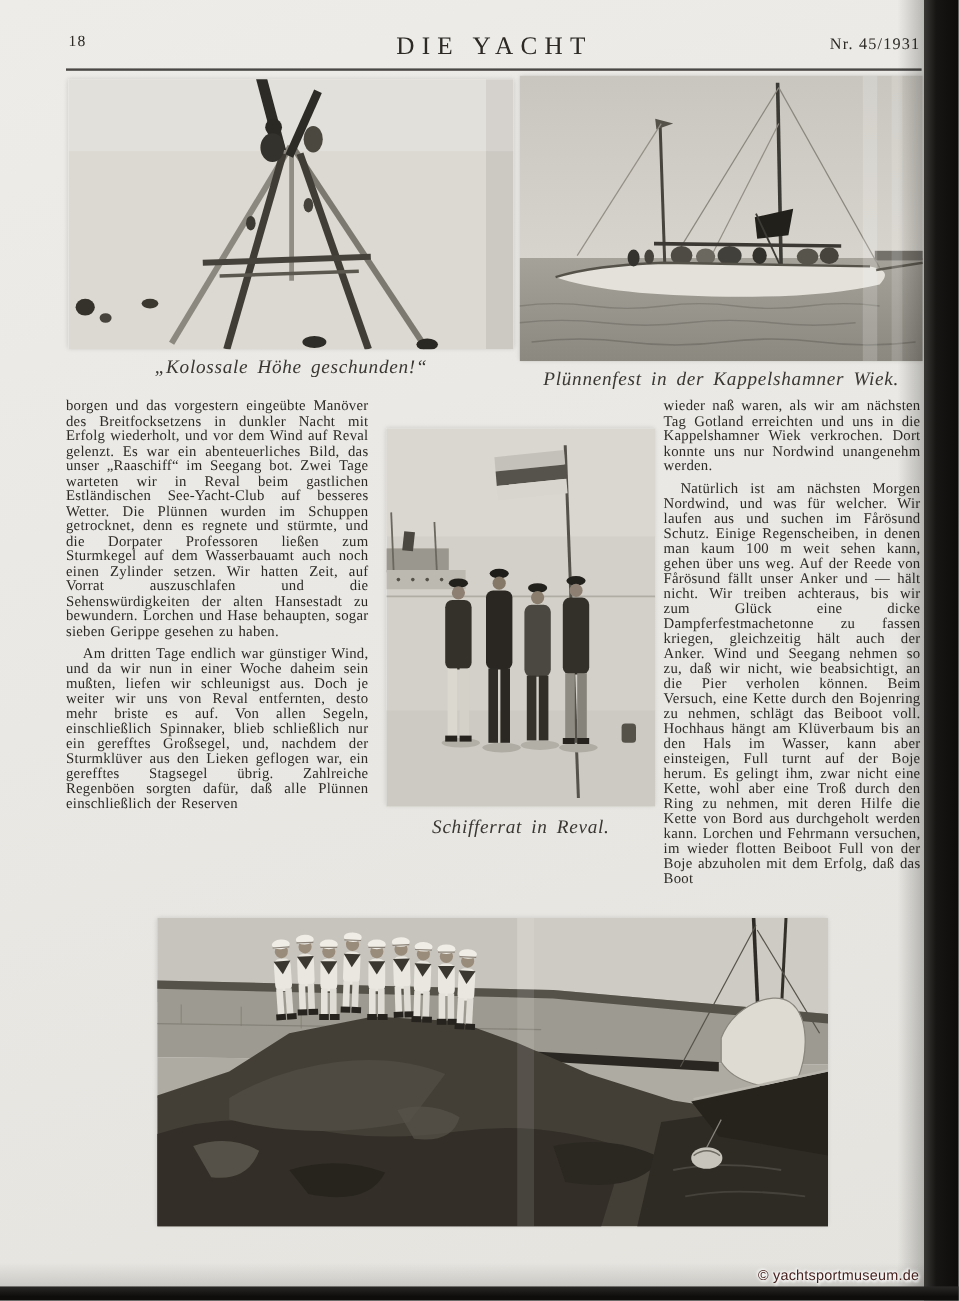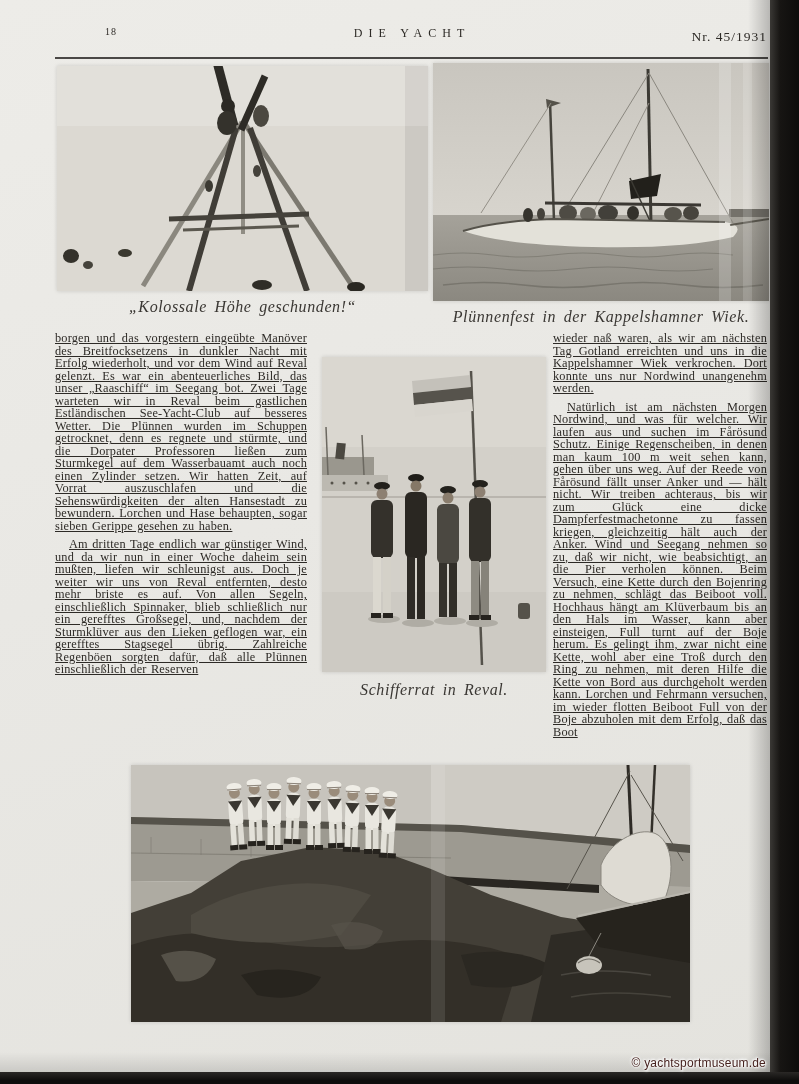--- a/index.html
+++ b/index.html
@@ -4,42 +4,42 @@
 <style>
   html,body{margin:0;padding:0;background:#777;}
   #page{
     position:relative;width:799px;height:1084px;margin:0 auto;
     background:linear-gradient(160deg,#edece8 0%,#e9e8e4 45%,#e4e3de 100%);
     font-family:"Liberation Serif","DejaVu Serif",serif;
     color:#2d2a26;overflow:hidden;
   }
   .abs{position:absolute;}
   
-  .pagenum{top:26px;left:57px;font-size:10px;letter-spacing:1px;margin-left:48px;}
-  .journal{top:26px;left:55px;width:714px;text-align:center;font-size:12px;letter-spacing:6px;}
+  .pagenum{top:26px;left:57px;font-size:13px;letter-spacing:1px;}
+  .journal{top:26px;left:55px;width:714px;text-align:center;font-size:21px;letter-spacing:6px;}
   .issue{top:29px;right:32px;font-size:13.5px;letter-spacing:1px;}
   .headrule{top:57px;left:55px;width:713px;height:2px;background:#2e2c29;opacity:.85;}
   
   .photo{box-shadow:0 0 4px rgba(0,0,0,0.15);} 
   .photo svg{display:block;width:100%;height:100%;}
   #photo-tripod{top:66px;left:57px;width:371px;height:225px;}
   #photo-yacht{top:63px;left:433px;width:336px;height:238px;}
   #photo-pier{top:357px;left:322px;width:224px;height:315px;}
   #photo-rocks{top:765px;left:131px;width:559px;height:257px;}
   
   .caption{font-style:italic;font-size:16px;letter-spacing:.6px;word-spacing:3px;
     color:#3a3733;text-align:center;}
   #cap-tripod{top:298px;left:57px;width:371px;}
   #cap-yacht{top:308px;left:433px;width:336px;}
   #cap-pier{top:681px;left:322px;width:224px;text-align:center;}
   #cap-rocks{top:1030px;left:140px;width:530px;}
   
   .col{font-size:12.3px;line-height:12.5px;text-align:justify;
     letter-spacing:.2px;word-spacing:1px;color:#2d2a26;}
-  .col p{margin:0;text-decoration:underline;}
+  .col p{margin:0;}
   .col p + p{margin-top:6px;text-indent:14px;}
   #col-left{top:332px;left:55px;width:252px;height:402px;}
   #col-right{top:332px;left:553px;width:214px;height:402px;}
   
   .edge-right{top:0;right:0;width:29px;height:1084px;
     background:linear-gradient(to right,#3a3835 0,#171513 35%,#0d0c0b 100%);}
   .edge-bottom{bottom:0;left:0;width:799px;height:12px;
     background:linear-gradient(to bottom,#2a2826 0,#0e0d0c 70%);}
   .shadow-right{top:0;right:29px;width:22px;height:1084px;
     background:linear-gradient(to right,rgba(0,0,0,0),rgba(0,0,0,0.22));}

